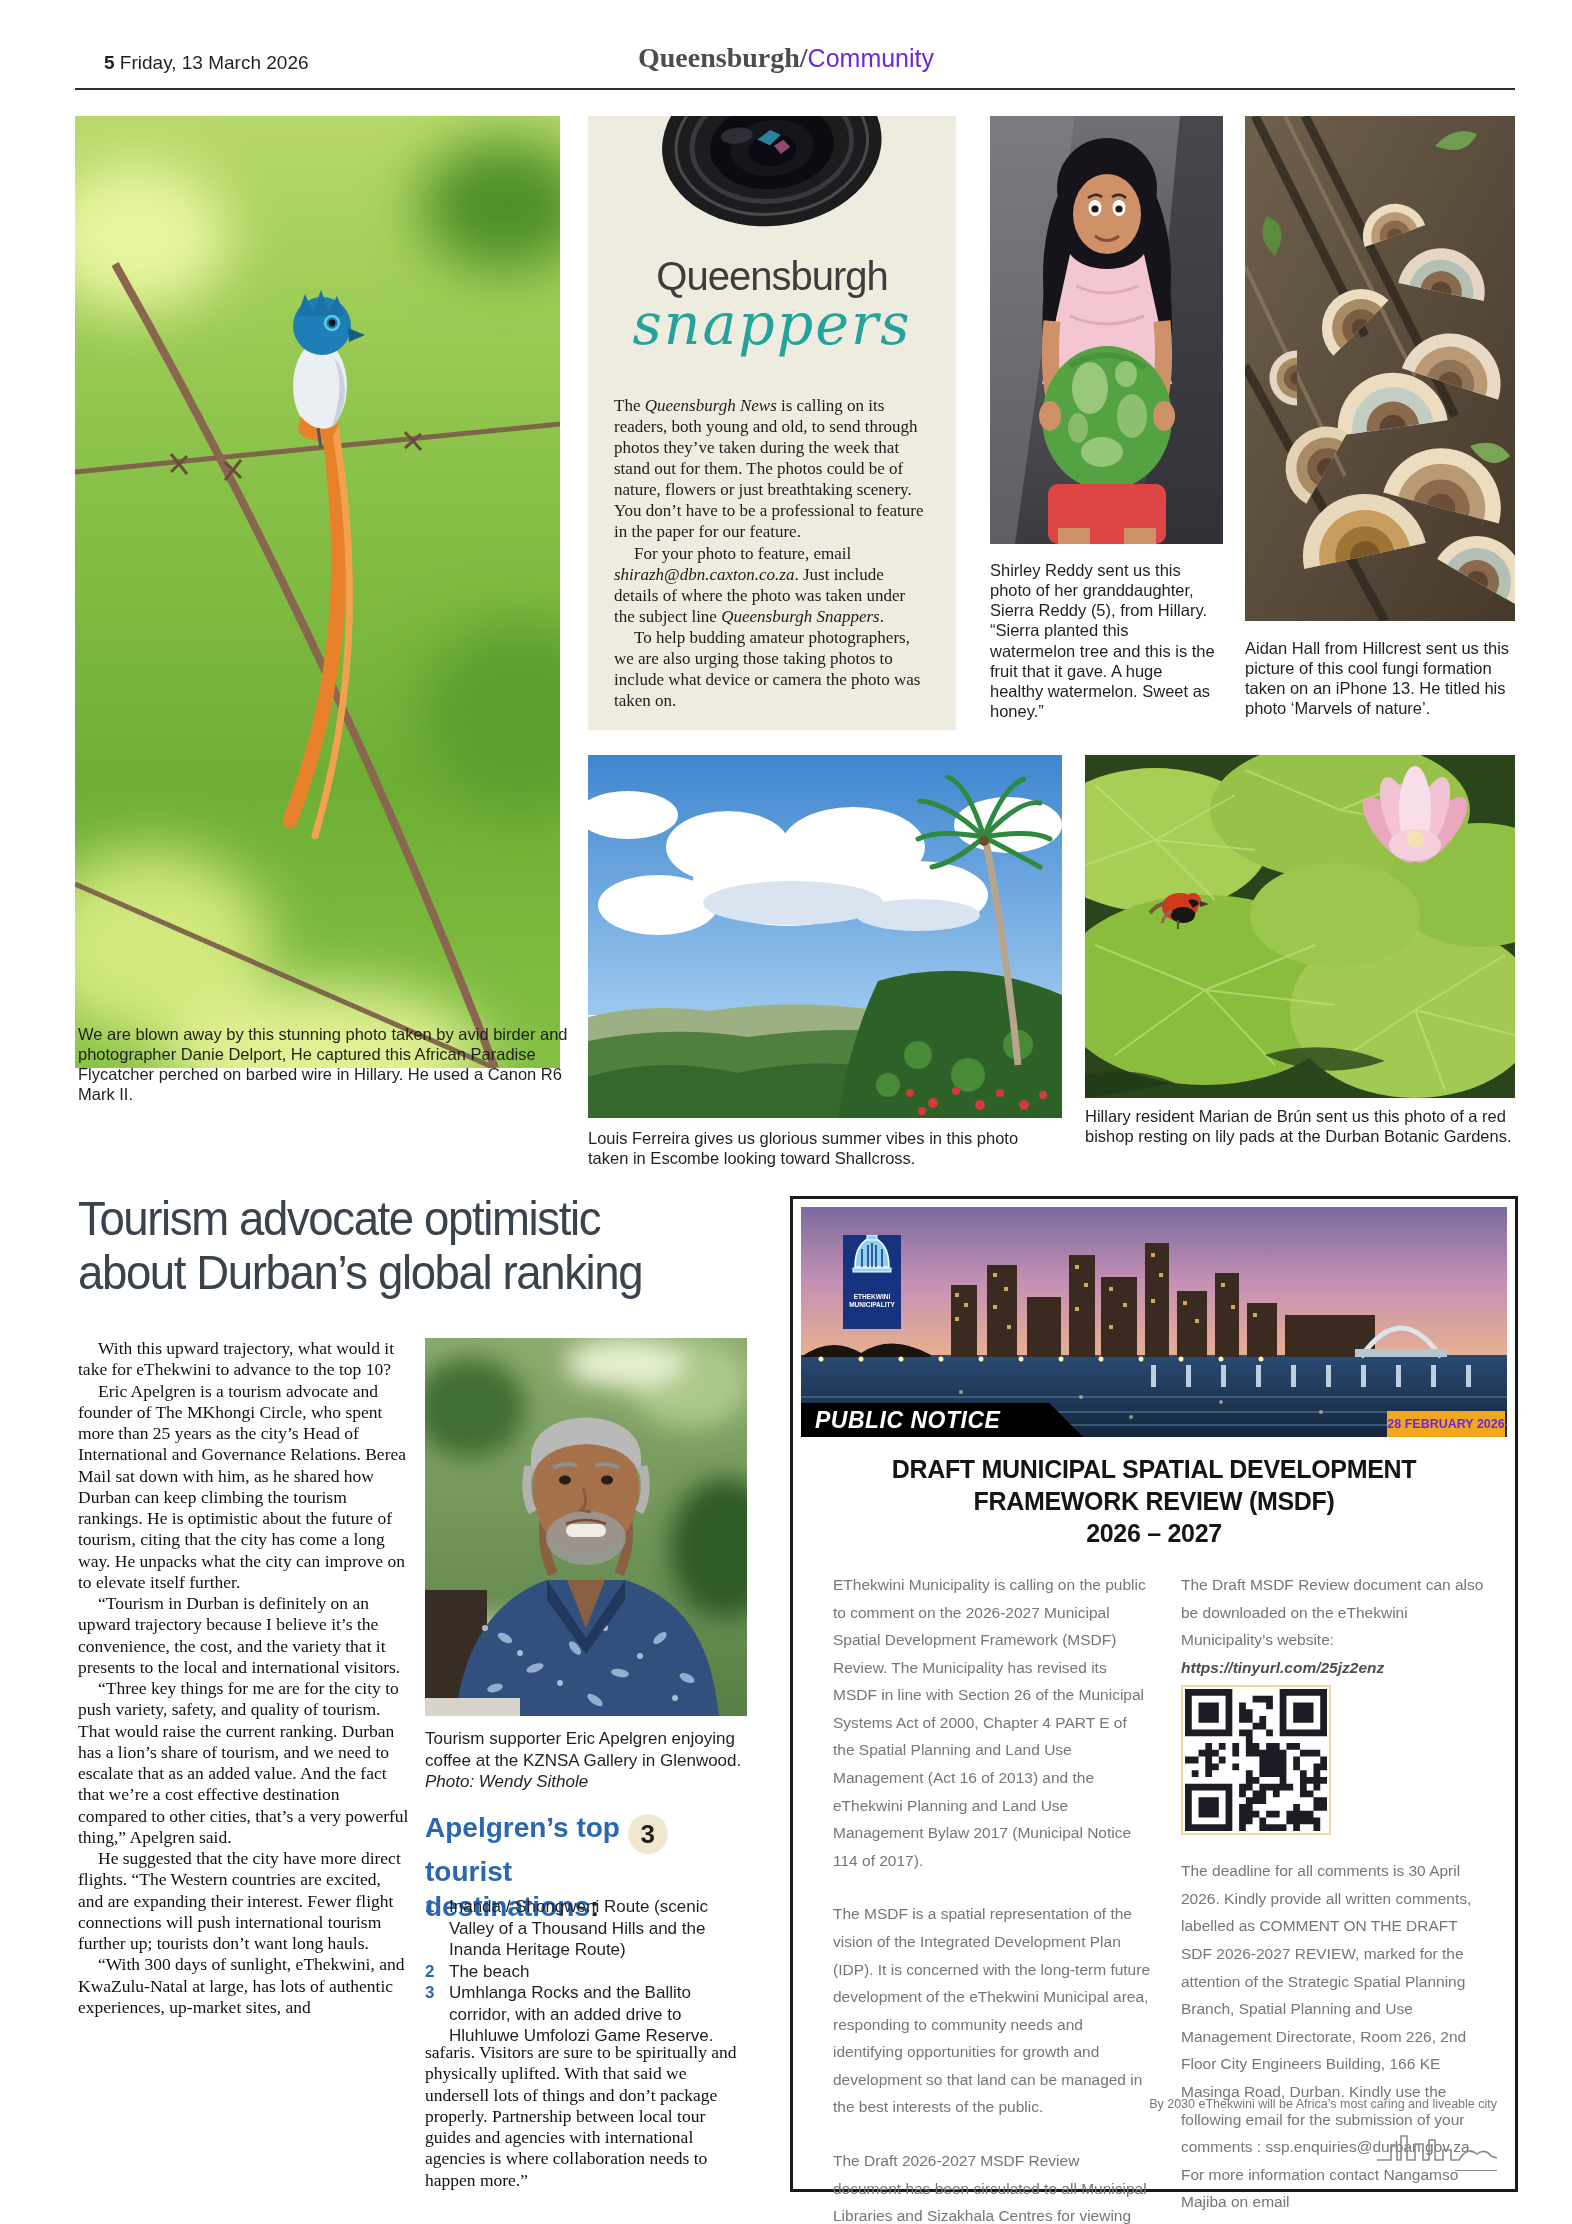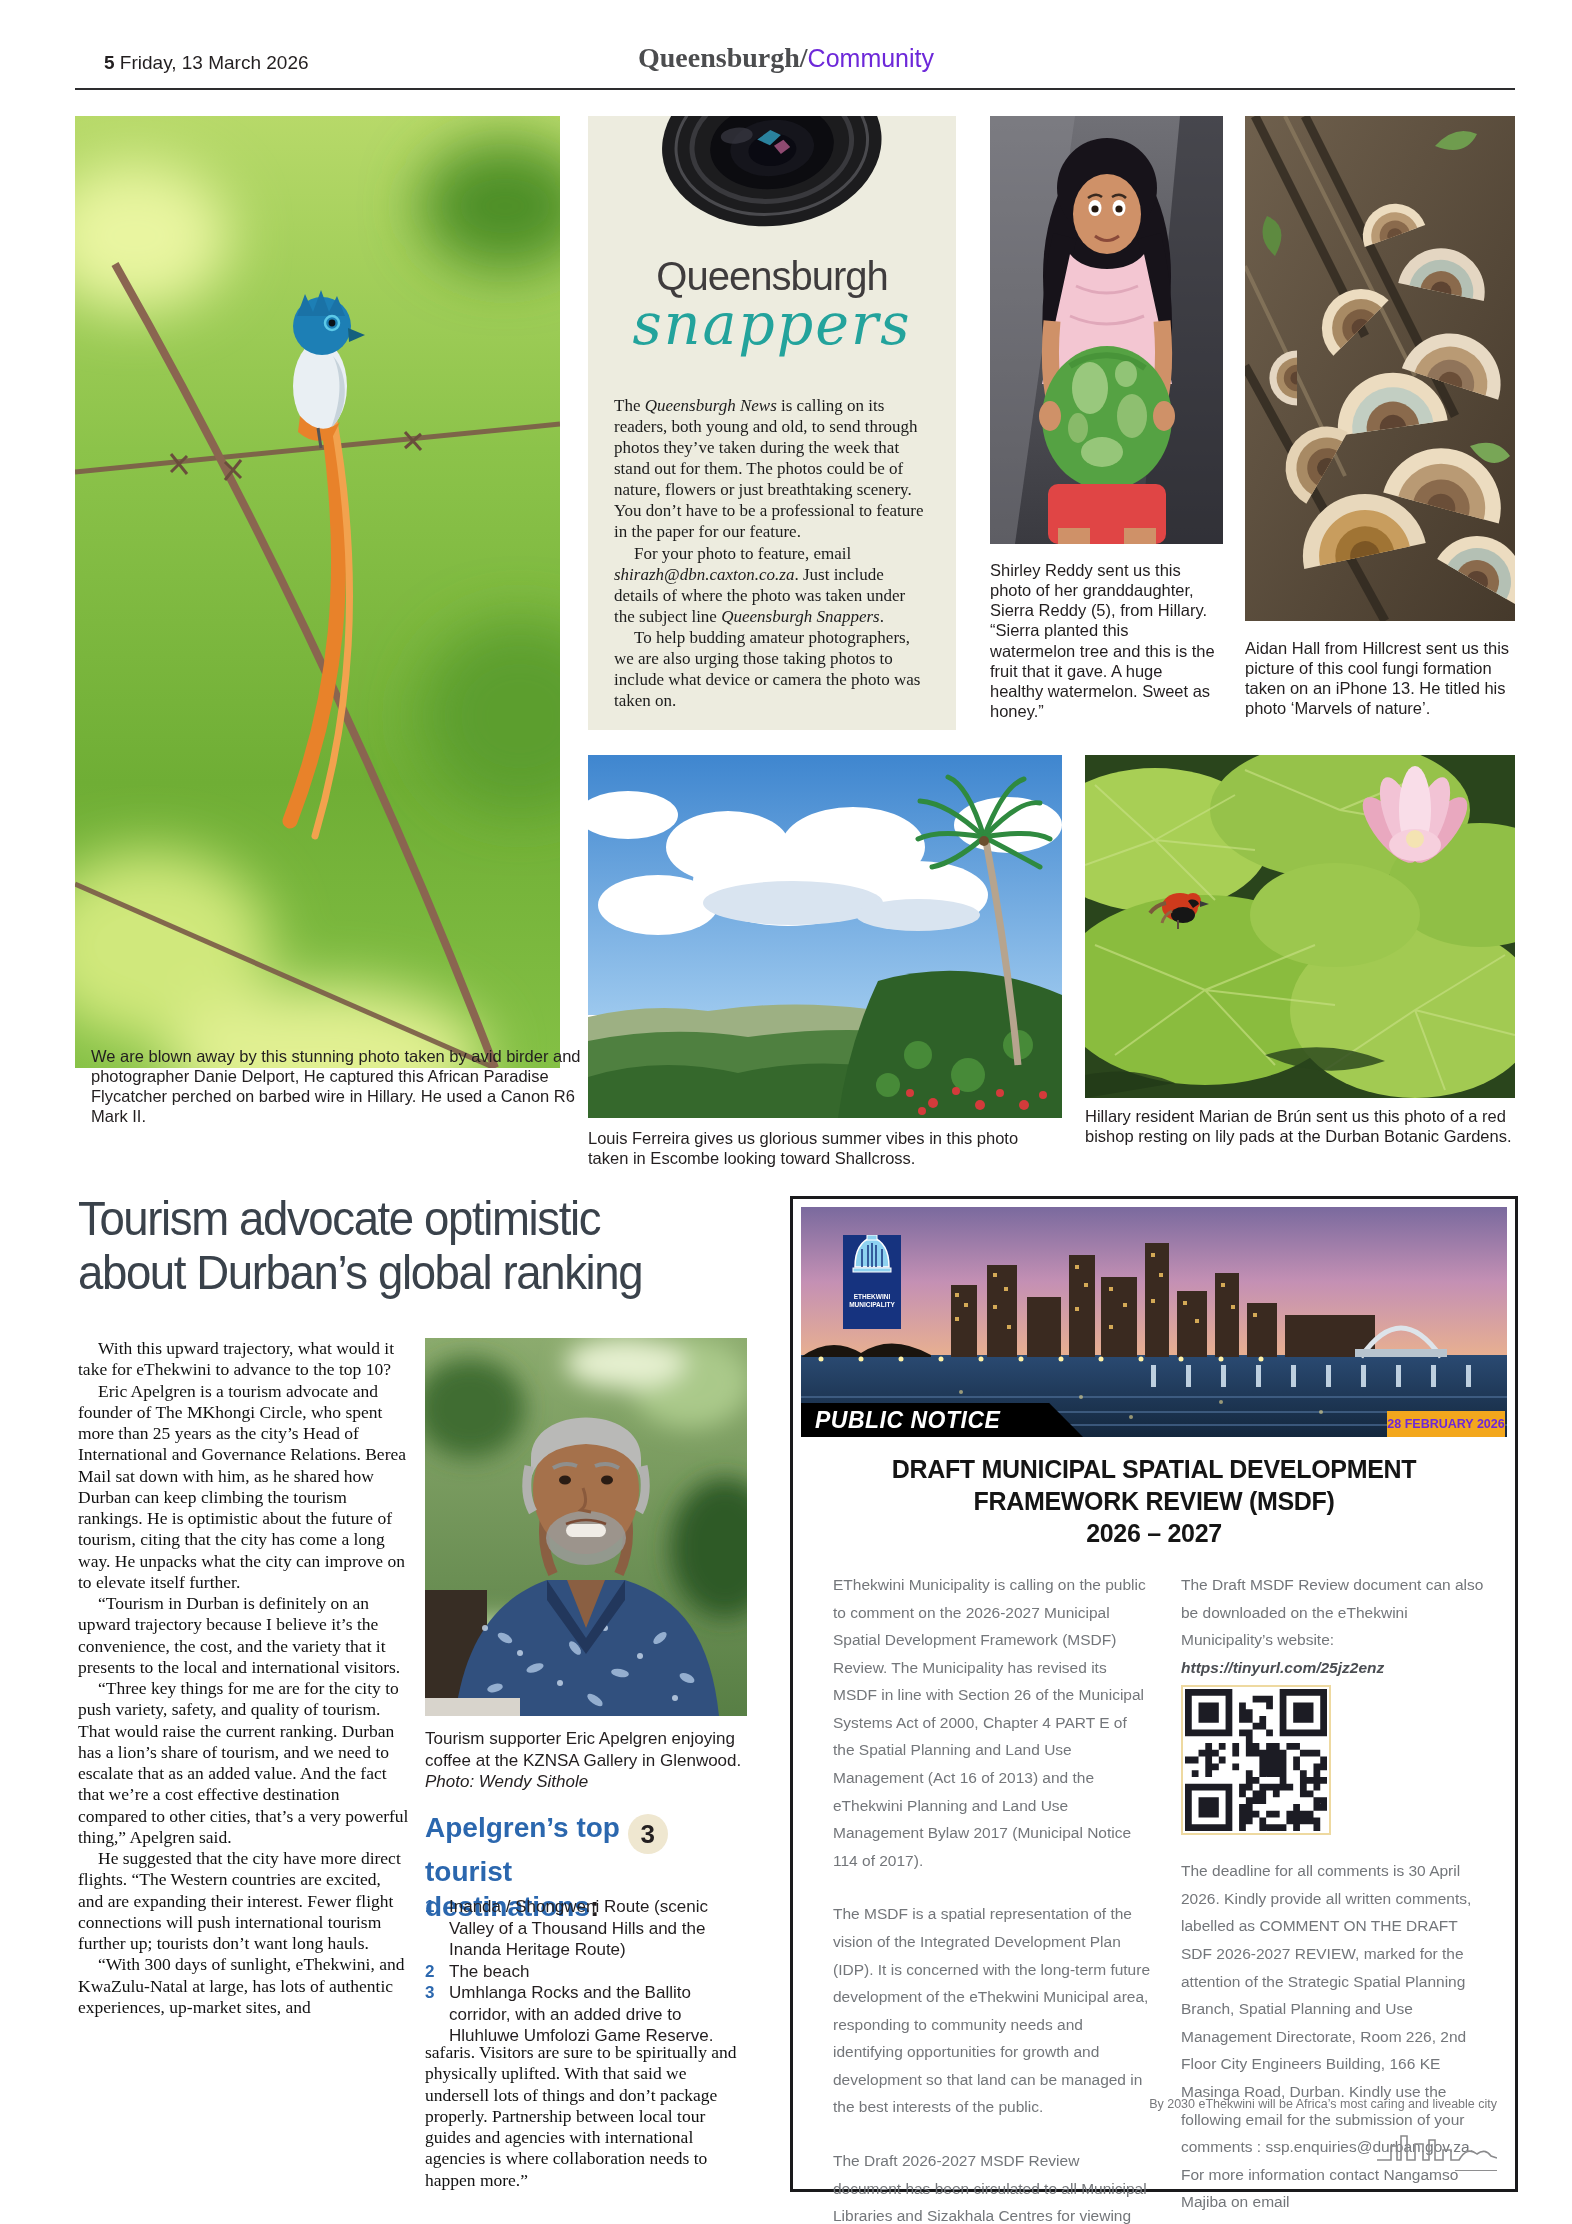--- a/index.html
+++ b/index.html
@@ -115,21 +115,21 @@
         <path d="M225,300 q20,22 40,6 l-8,16 q-18,8 -34,-6 Z" fill="#e8822a"></path>
         <circle cx="247" cy="210" r="29" fill="#1d7fb5"></circle>
         <path d="M222,200 L230,178 L238,196 L246,174 L254,196 L262,180 L270,200 Z" fill="#1a72a6"></path>
         <circle cx="257" cy="207" r="7" fill="none" stroke="#5cc9e8" stroke-width="2.5"></circle>
         <circle cx="257" cy="207" r="3.4" fill="#0a1118"></circle>
         <path d="M273,212 l17,7 l-16,7 z" fill="#15607e"></path>
         <line x1="243" y1="312" x2="246" y2="332" stroke="#555" stroke-width="3"></line>
       </g>
     </svg>
   </div>
-  <div class="abs caption" style="left:78px;top:1046px;width:505px;margin-left:13px;">We are blown away by this stunning photo taken by avid birder and photographer Danie Delport, He captured this African Paradise Flycatcher perched on barbed wire in Hillary. He used a Canon R6 Mark II.</div>
+  <div class="abs caption" style="left:78px;top:1024px;width:505px;">We are blown away by this stunning photo taken by avid birder and photographer Danie Delport, He captured this African Paradise Flycatcher perched on barbed wire in Hillary. He used a Canon R6 Mark II.</div>
 
   <div class="abs snap-box">
     <svg width="368" height="128" viewBox="0 0 368 128">
       <g transform="rotate(-6 184 30)">
         <ellipse cx="184" cy="28" rx="110" ry="82" fill="#1c1c1e"></ellipse>
         <ellipse cx="184" cy="28" rx="96" ry="70" fill="none" stroke="#4a4a4e" stroke-width="3"></ellipse>
         <ellipse cx="184" cy="28" rx="80" ry="57" fill="none" stroke="#39393d" stroke-width="5"></ellipse>
         <ellipse cx="184" cy="30" rx="62" ry="43" fill="#0c0c10"></ellipse>
         <ellipse cx="184" cy="32" rx="42" ry="28" fill="#15151c"></ellipse>
         <ellipse cx="184" cy="34" rx="24" ry="16" fill="#0a0a12"></ellipse>

